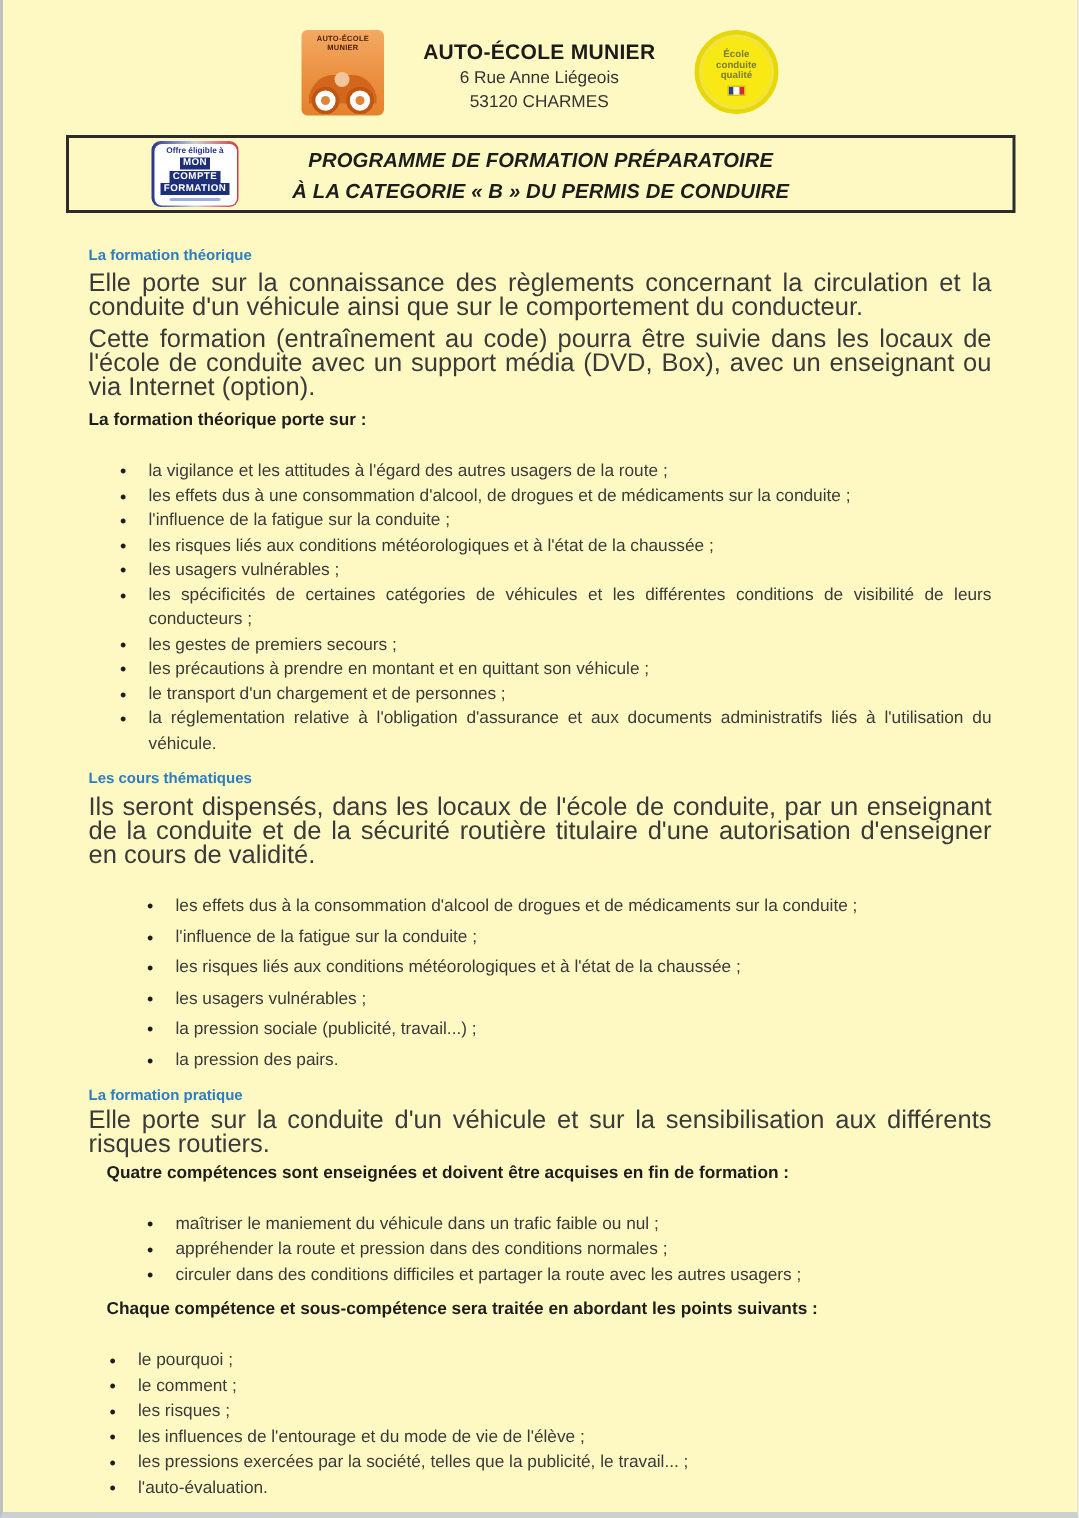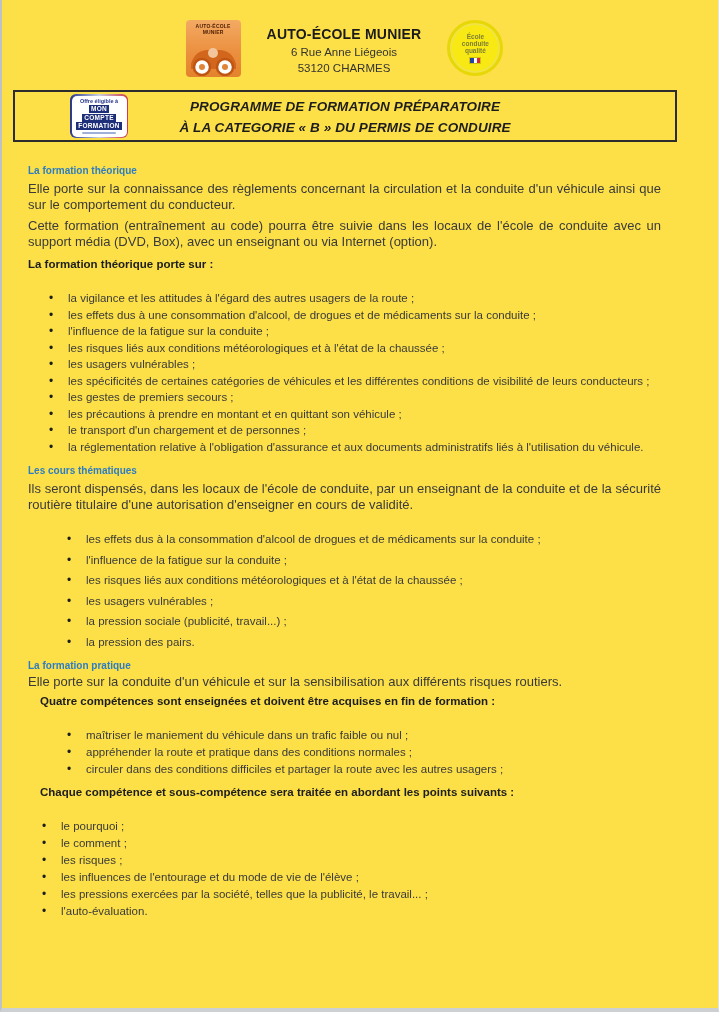--- a/index.html
+++ b/index.html
@@ -1,23 +1,23 @@
 <!DOCTYPE html>
 <html><head>
 <meta charset="utf-8">
 <style>
   * { box-sizing: border-box; margin: 0; padding: 0; }
   html, body { background: #e8e8e8; }
   .page {
     position: relative;
     width: 719px; height: 1012px;
-    background: #fde047;
+    background: #fef9c3;
     font-family: "Liberation Sans", sans-serif;
     color: #3a3a3a;
-    padding: 16px 57px 0 26px;
+    padding: 16px 57px 0 57px;
     border-left: 2px solid #bfc2c4;
     border-bottom: 4px solid #cdd0d2;
     border-right: 1px solid #e2e2e2;
     overflow: hidden;
   }
 
   
   .doc-header { display: flex; justify-content: center; align-items: flex-start; gap: 26px; margin-top: 4px; }
   .munier-logo {
     width: 55px; height: 57px; border-radius: 4px; position: relative; overflow: hidden;
@@ -61,21 +61,21 @@
   .cpf-inner { width: 100%; height: 100%; background: #fff; border-radius: 5px; text-align: center; padding-top: 2px; overflow: hidden; }
   .cpf-top { font-size: 5.5px; color: #26368c; font-weight: bold; line-height: 7px; }
   .cpf-row { display: block; width: fit-content; margin: 0.5px auto 0; background: #1e2f7a; color: #fff; font-weight: bold; font-size: 6.5px; line-height: 8px; padding: 0 2px; letter-spacing: .3px; }
   .cpf-url { margin-top: 1.5px; height: 2px; width: 34px; margin-left: auto; margin-right: auto; background: #9fb0d8; border-radius: 1px; }
   .title-lines { text-align: center; padding-top: 4px; }
   .title-lines div { font-size: 13.5px; font-weight: bold; color: #1d1d1d; line-height: 21px; letter-spacing: .1px; font-style: italic; }
 
   
   .section-heading { color: #2e7dc0; font-size: 10px; font-weight: bold; margin-top: 10px; }
   .section-heading.first { margin-top: 23px; }
-  .para { font-size: 13px; line-height: 16px; text-align: justify; margin-top: 5px; color: #3a3a3a; }
+  .para { font-size: 17px; line-height: 16px; text-align: justify; margin-top: 5px; color: #3a3a3a; }
   .bold-intro { font-size: 11.5px; font-weight: bold; color: #1d1d1d; margin-top: 6px; line-height: 16px; }
   .ind { margin-left: 12px; }
 
   ul.bullets { list-style: none; margin-top: 18px; }
   ul.bullets li { position: relative; font-size: 11.5px; line-height: 16.5px; text-align: justify; color: #3a3a3a; }
   ul.bullets li::before { content: "\2022"; position: absolute; left: -19px; font-size: 12px; color: #1d1d1d; }
   ul.lvl1 { padding-left: 40px; }
   ul.lvl2 { padding-left: 58px; }
   ul.lvl2 li { margin-bottom: 4.5px; line-height: 16px; }
   ul.lvl3 { padding-left: 58px; }
@@ -164,21 +164,21 @@
     <li>les usagers vulnérables ;</li>
     <li>la pression sociale (publicité, travail...) ;</li>
     <li>la pression des pairs.</li>
   </ul>
 
   <div class="section-heading">La formation pratique</div>
   <p class="para" style="margin-top:3px">Elle porte sur la conduite d'un véhicule et sur la sensibilisation aux différents risques routiers.</p>
   <p class="bold-intro ind" style="margin-top:3px">Quatre compétences sont enseignées et doivent être acquises en fin de formation :</p>
   <ul class="bullets lvl3">
     <li>maîtriser le maniement du véhicule dans un trafic faible ou nul ;</li>
-    <li>appréhender la route et pratique dans des conditions normales ;</li>
+    <li>appréhender la route et pression dans des conditions normales ;</li>
     <li>circuler dans des conditions difficiles et partager la route avec les autres usagers ;</li>
   </ul>
   <p class="bold-intro ind">Chaque compétence et sous-compétence sera traitée en abordant les points suivants :</p>
   <ul class="bullets lvl4">
     <li>le pourquoi ;</li>
     <li>le comment ;</li>
     <li>les risques ;</li>
     <li>les influences de l'entourage et du mode de vie de l'élève ;</li>
     <li>les pressions exercées par la société, telles que la publicité, le travail... ;</li>
     <li>l'auto-évaluation.</li>

